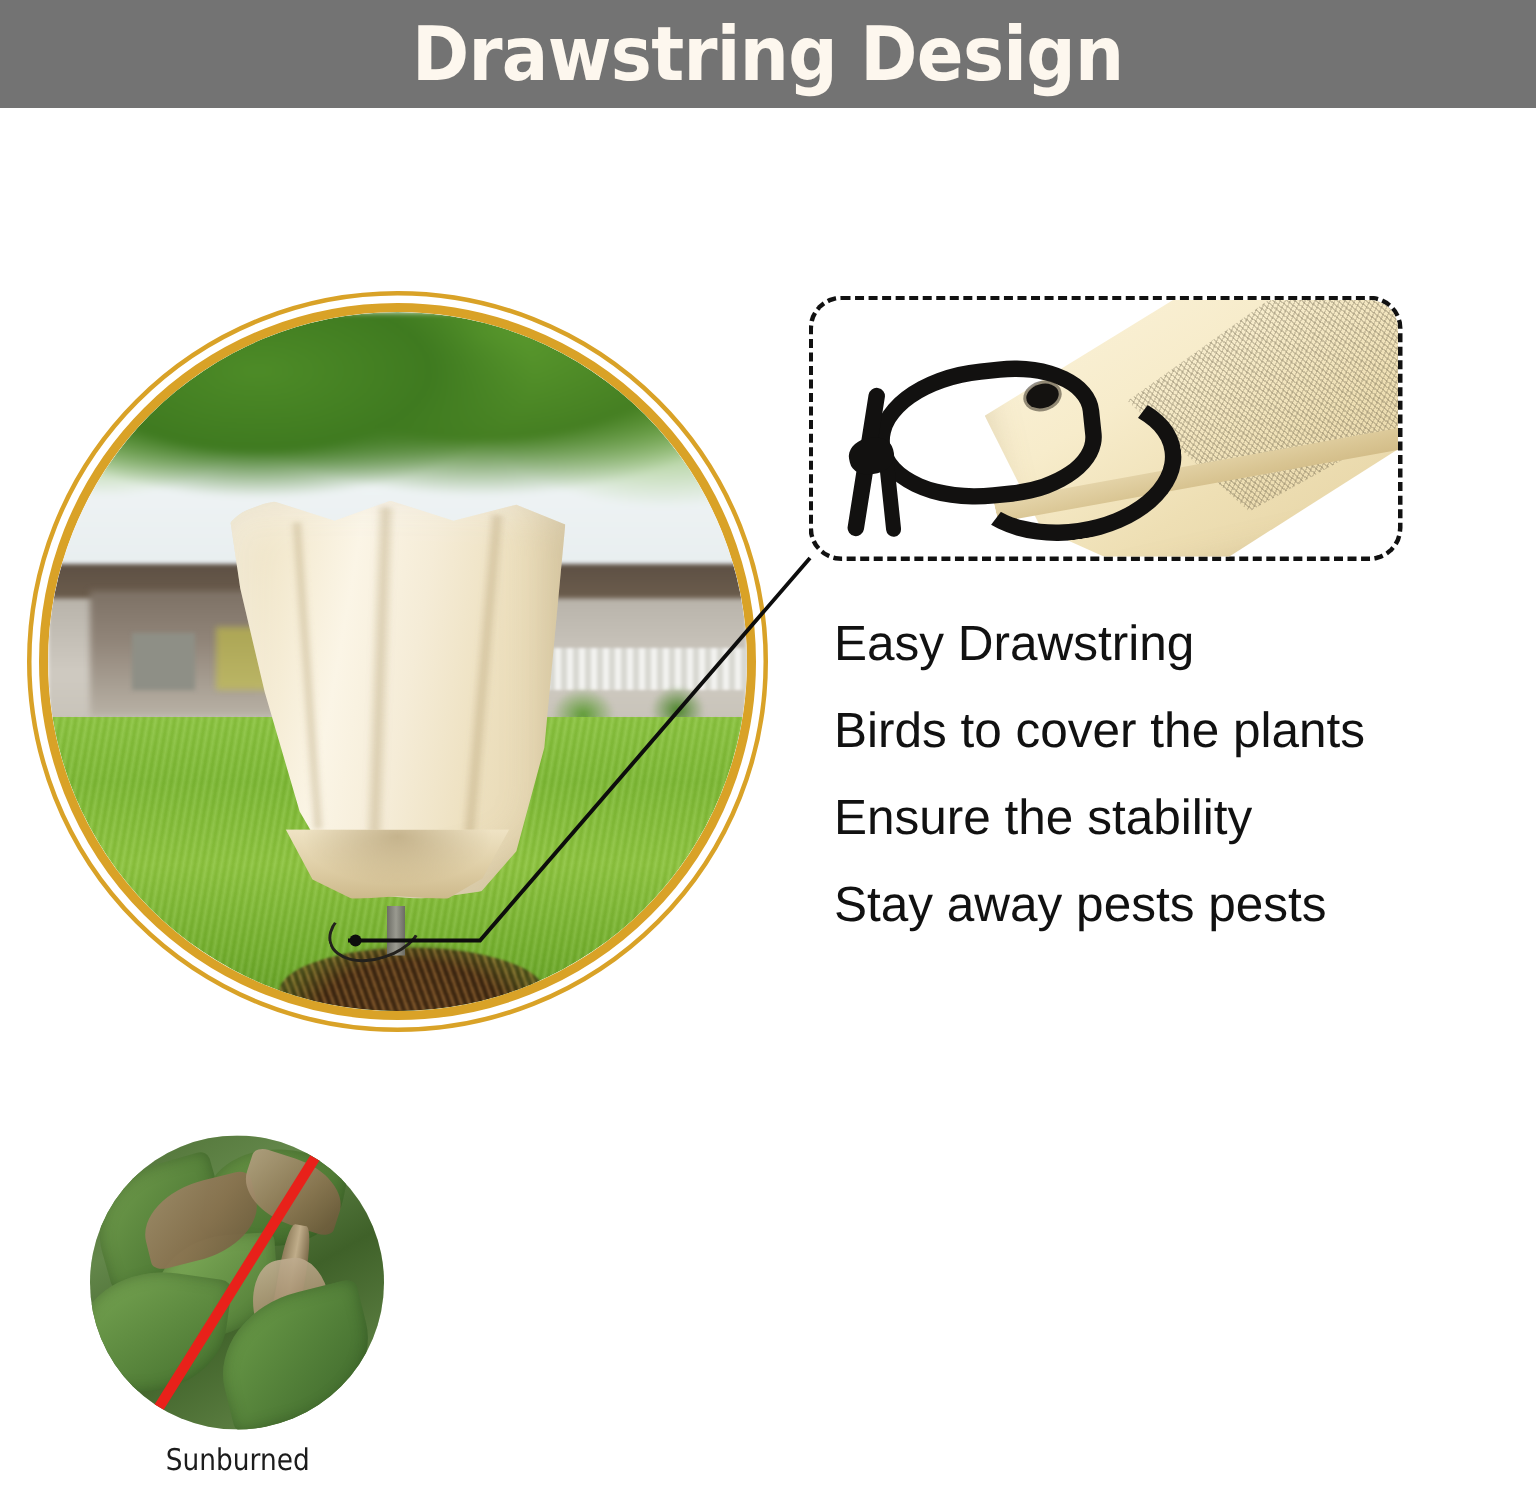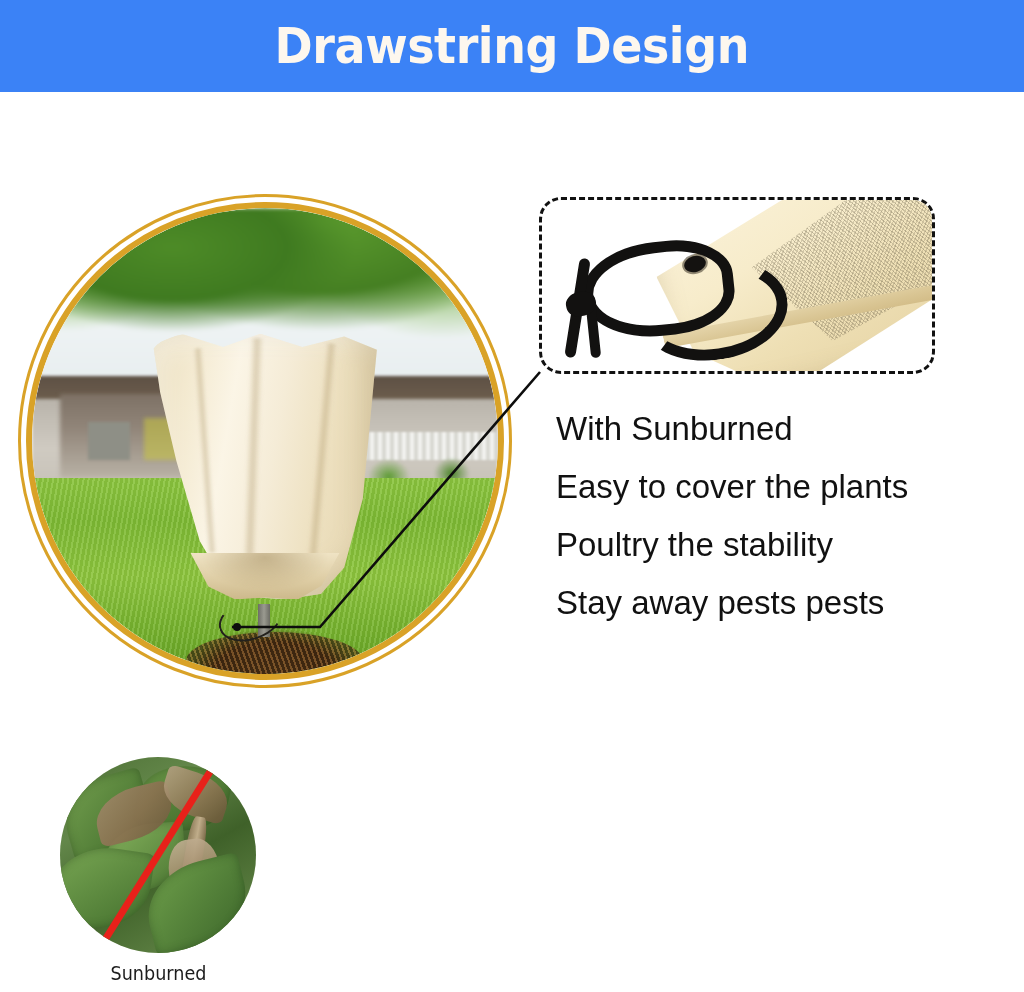--- a/index.html
+++ b/index.html
@@ -13,22 +13,22 @@
     font-family: "Liberation Sans", sans-serif;
     overflow: hidden;
     position: relative;
   }
 
   
   .header-band {
     position: absolute;
     left: 0; top: 0;
     width: 1024px;
-    height: 92px;
-    background: #3b82f6;
+    height: 72px;
+    background: #737373;
     display: flex;
     align-items: center;
     justify-content: center;
   }
   .header-title {
     font-family: "DejaVu Sans", sans-serif;
     font-weight: bold;
     font-size: 50px;
     letter-spacing: -0.5px;
     color: #FDF7EE;
@@ -605,23 +605,23 @@
   <div class="cb-fabric-edge"></div>
   <div class="cb-cord-arc"></div>
   <div class="cb-cord-loop"></div>
   <div class="cb-cord-tail-a"></div>
   <div class="cb-cord-tail-b"></div>
   <div class="cb-cord-knot"></div>
   <div class="cb-grommet"></div>
 </div>
 
 <div class="feature-list">
-  <div class="feature-item">With Sunburned</div>
-  <div class="feature-item">Easy to cover the plants</div>
-  <div class="feature-item">Poultry the stability</div>
+  <div class="feature-item">Easy Drawstring</div>
+  <div class="feature-item">Birds to cover the plants</div>
+  <div class="feature-item">Ensure the stability</div>
   <div class="feature-item">Stay away pests pests</div>
 </div>
 
 <div class="bottom-row">
 
 
 
 
   <div class="bottom-item">
     <div class="bottom-circle">

